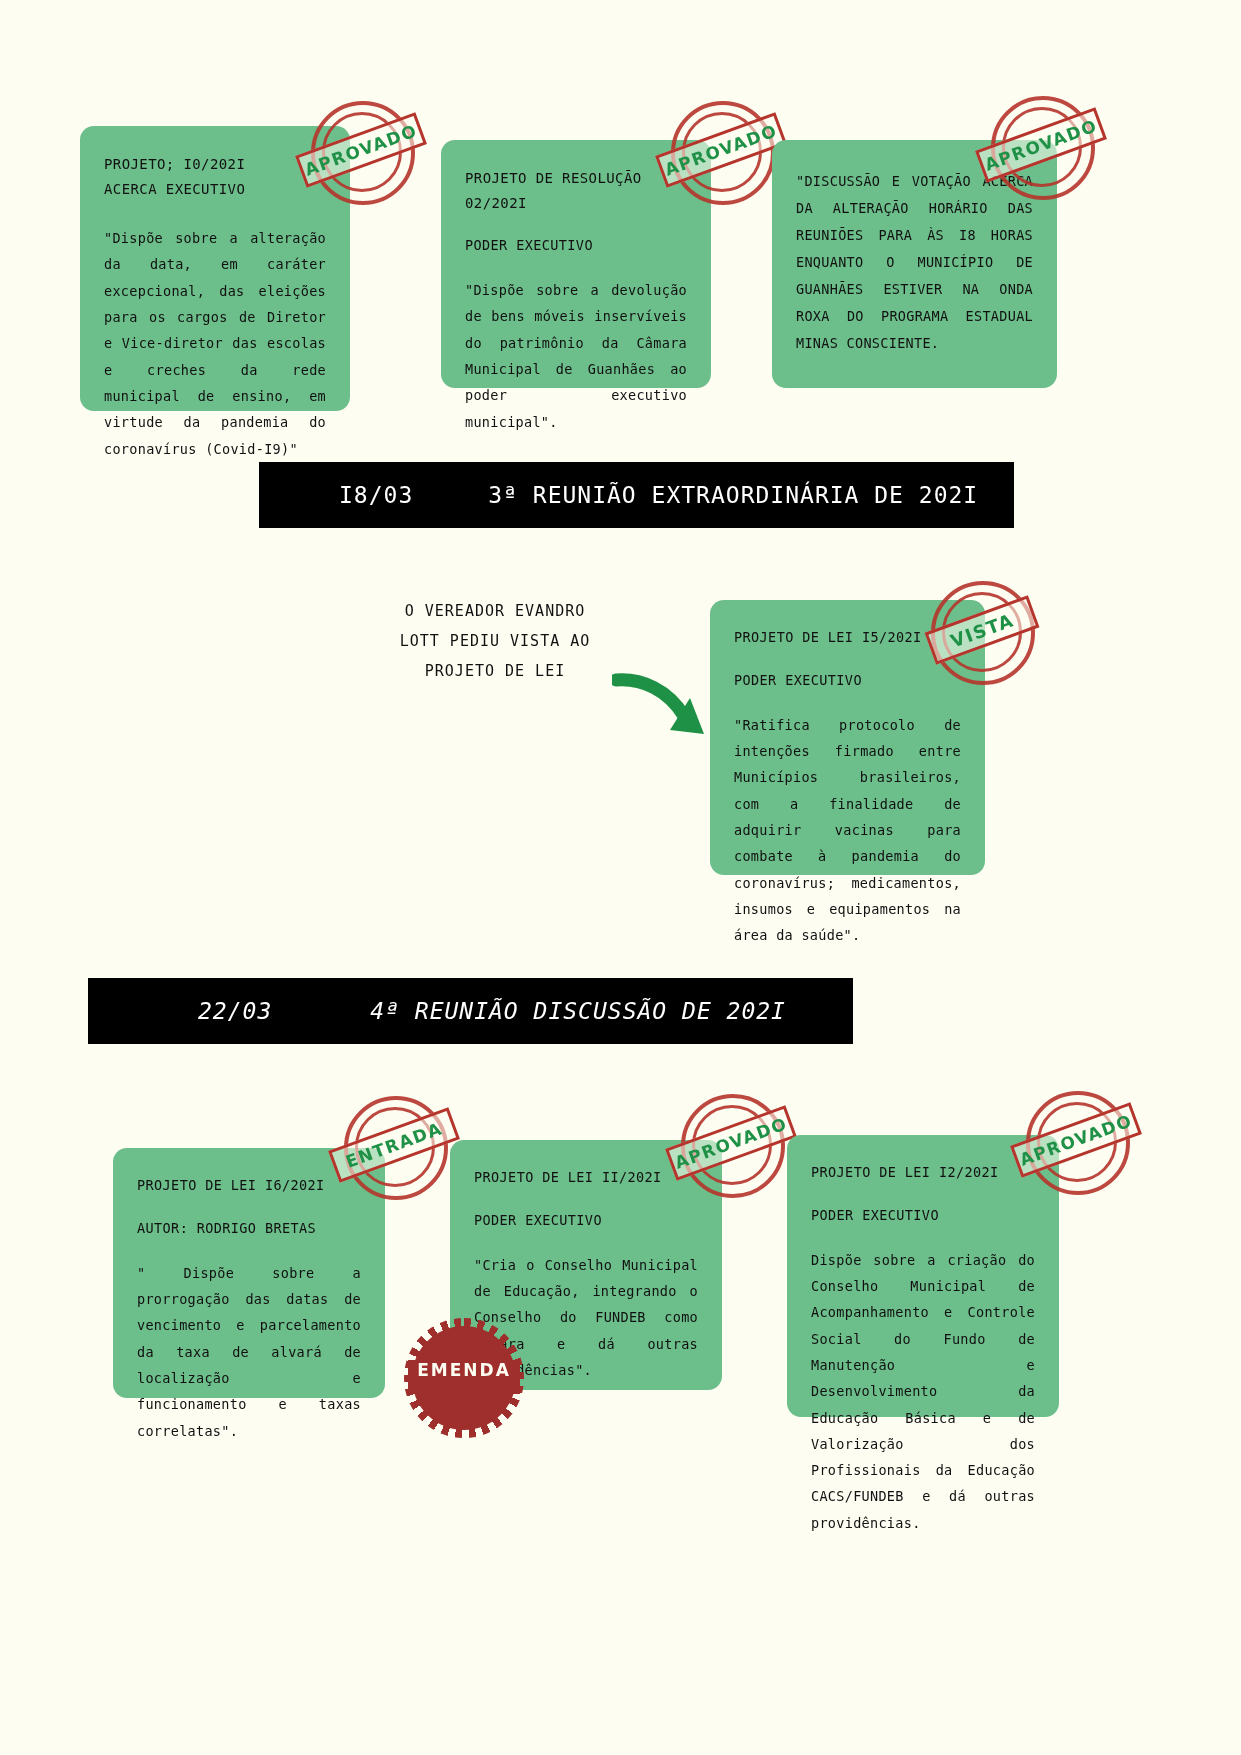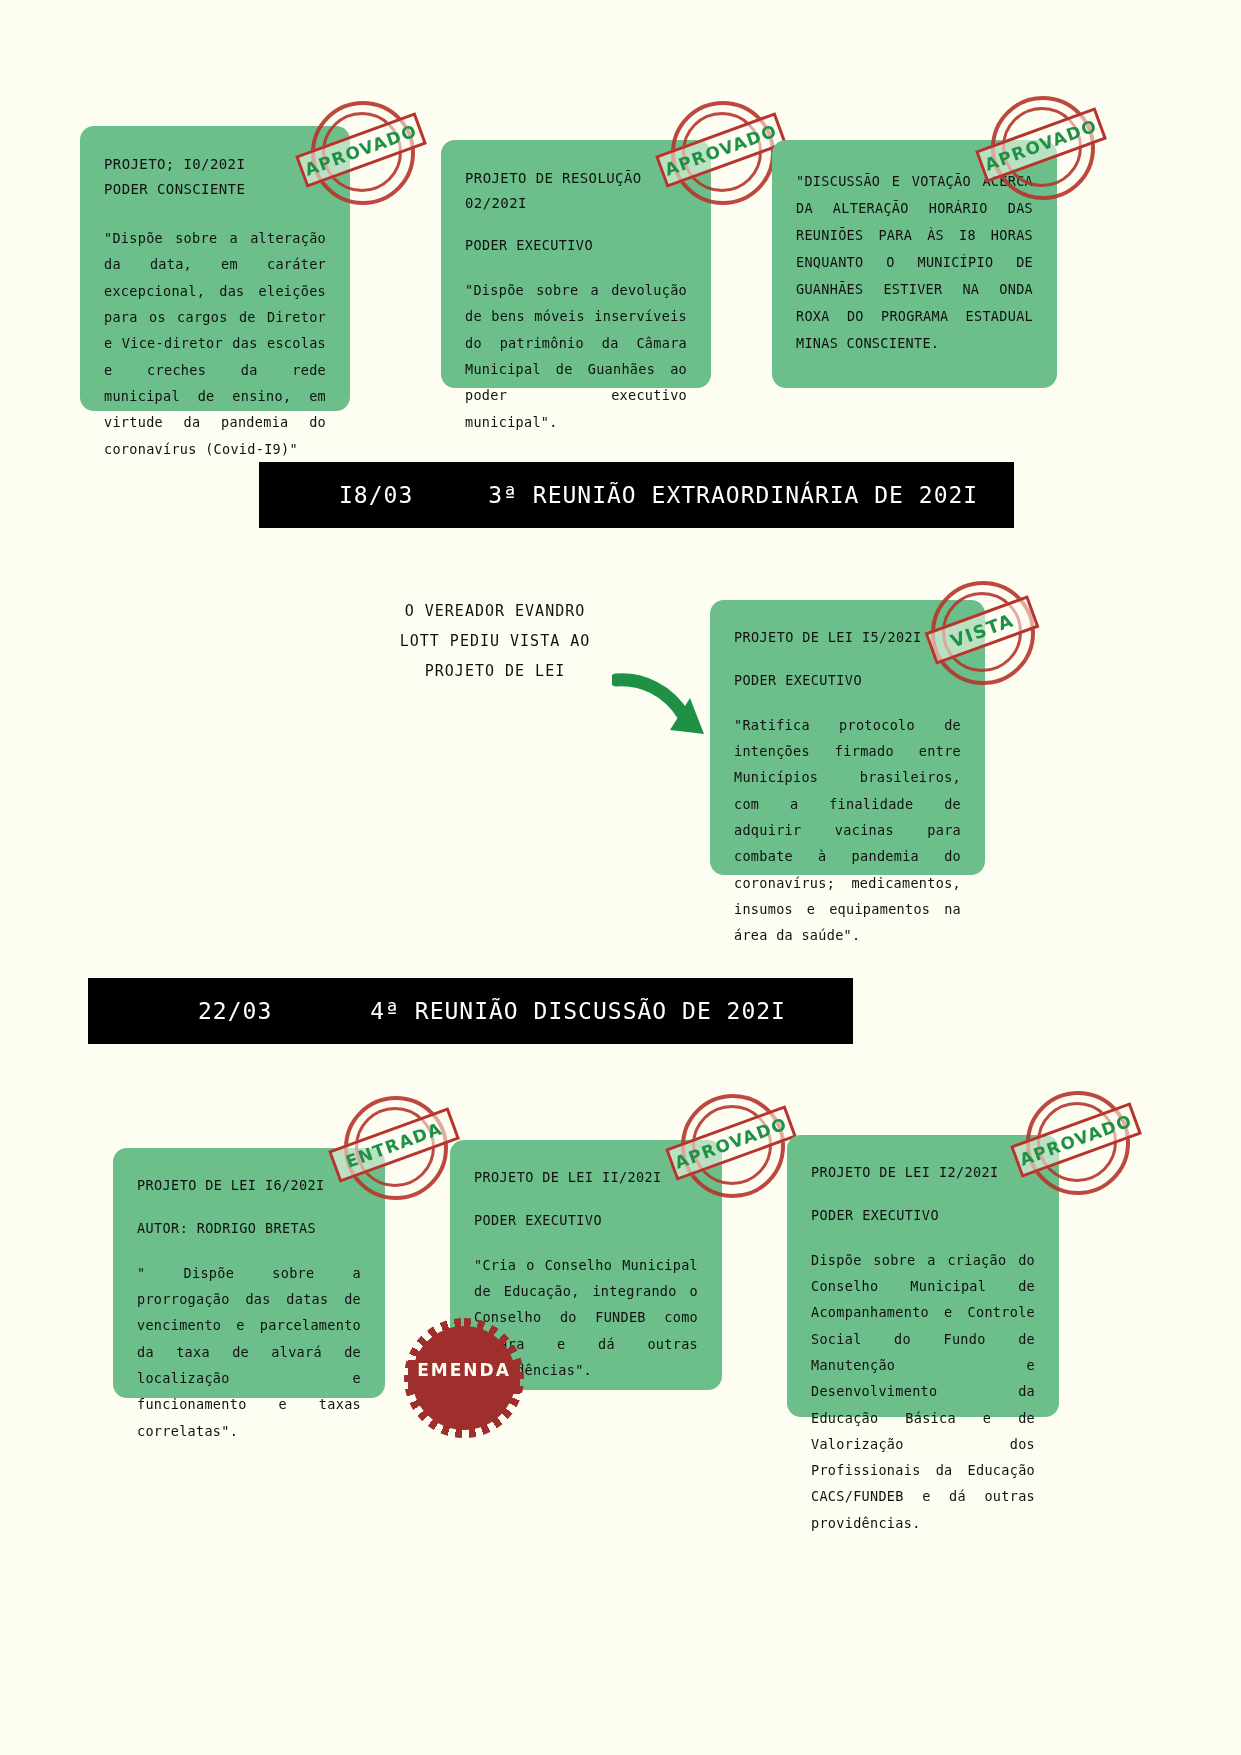--- a/index.html
+++ b/index.html
@@ -163,21 +163,21 @@
 
   .arrow {
     position: absolute;
   }
 </style>
 </head>
 <body>
 
 <div class="card upper" style="left:80px; top:126px; width:270px; height:285px;">
   <div class="hdr">PROJETO; I0/202I
-PODER CONSCIENTE</div>
+ACERCA EXECUTIVO</div>
   <div class="body">"Dispõe sobre a alteração da data, em caráter excepcional, das eleições para os cargos de Diretor e Vice-diretor das escolas e creches da rede municipal de ensino, em virtude da pandemia do coronavírus (Covid-I9)"</div>
 </div>
 
 <div class="stamp" style="left:305px; top:95px;">
   <div class="ring-outer"></div>
   <div class="ring-inner"></div>
   <div class="ribbon">
     <span>APROVADO</span>
   </div>
 </div>
@@ -229,21 +229,21 @@
 </div>
 
 <div class="stamp small" style="left:925px; top:575px;">
   <div class="ring-outer"></div>
   <div class="ring-inner"></div>
   <div class="ribbon">
     <span>VISTA</span>
   </div>
 </div>
 
-<div class="banner" style="left:88px; top:978px; width:765px; height:66px; padding-left:110px;">
+<div class="banner" style="left:88px; top:978px; width:765px; height:66px; padding-left:110px;font-style:italic;">
   <div class="date">22/03</div>
   <div class="title" style="margin-left:98px;">4ª REUNIÃO DISCUSSÃO DE 202I</div>
 </div>
 
 <div class="card" style="left:113px; top:1148px; width:272px; height:250px;">
   <div class="hdr">PROJETO DE LEI I6/202I</div>
   <div class="sub">AUTOR: RODRIGO BRETAS</div>
   <div class="body">" Dispõe sobre a prorrogação das datas de vencimento e parcelamento da taxa de alvará de localização e funcionamento e taxas correlatas".</div>
 </div>
 

